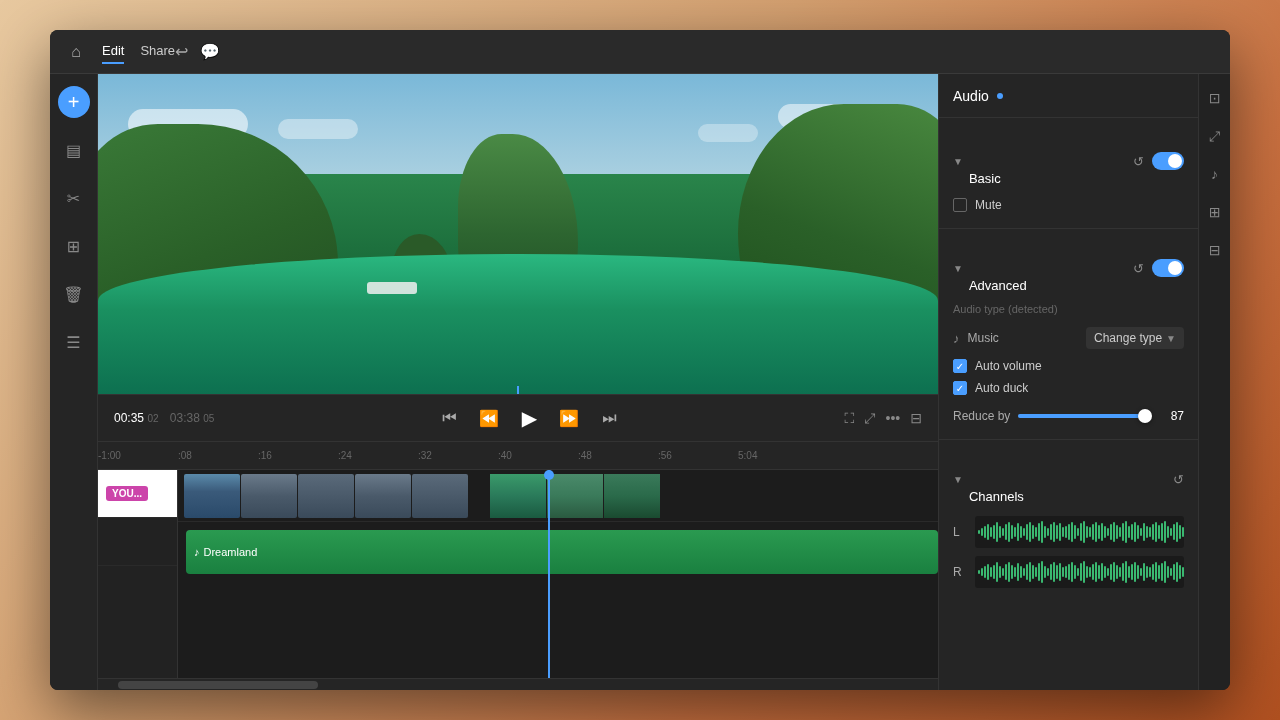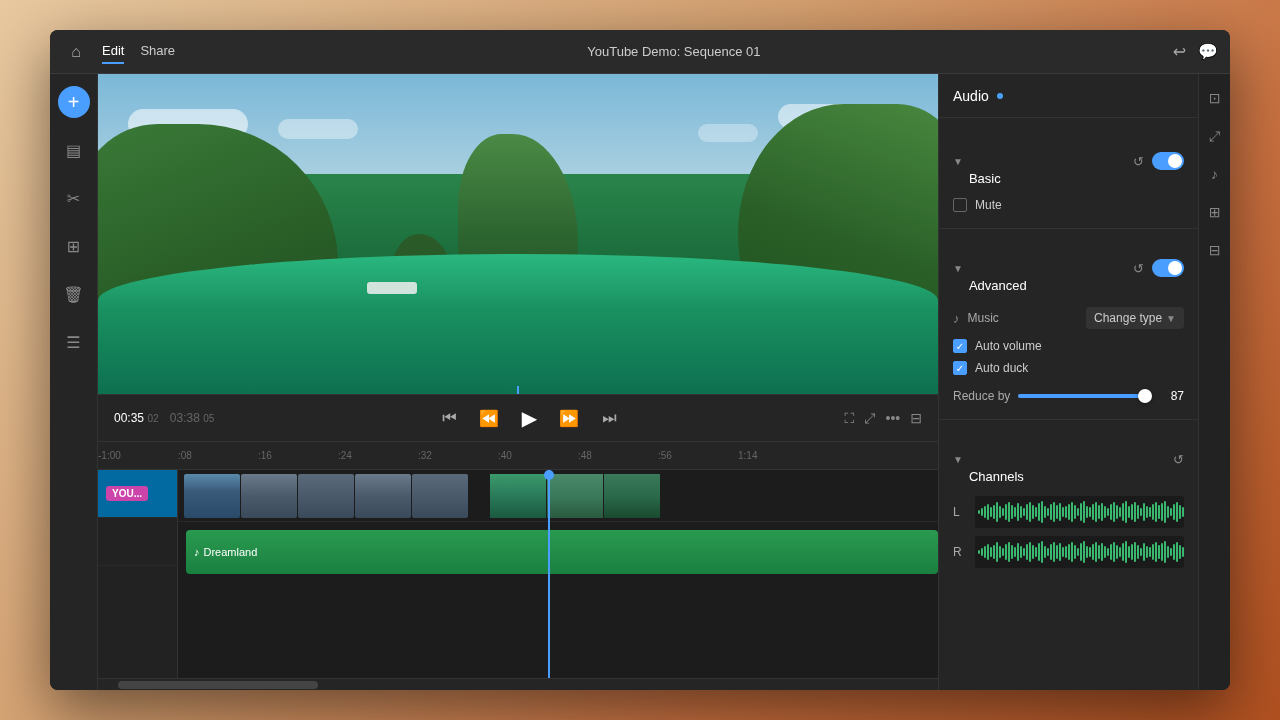--- a/index.html
+++ b/index.html
@@ -192,21 +192,21 @@
     .track-label {
       height: 48px;
       display: flex;
       align-items: center;
       padding: 0 8px;
       color: #888;
       font-size: 11px;
       border-bottom: 1px solid #2a2a2a;
     }
     .track-label.video-label {
-      background: #0369a1;
+      background: #ffffff;
     }
     .track-label-badge {
       background: #cc44aa;
       color: #fff;
       font-size: 10px;
       padding: 2px 6px;
       border-radius: 3px;
       font-weight: 600;
     }
     .tracks-container {
@@ -507,21 +507,20 @@
 <body>
 
 <div class="app-window">
 
   <div class="top-bar">
     <div class="top-bar-home">⌂</div>
     <div class="top-bar-nav">
       <span class="active">Edit</span>
       <span>Share</span>
     </div>
-    <div class="top-bar-title">YouTube Demo: Sequence 01</div>
     <div class="top-bar-actions">
       <span>↩</span>
       <span>💬</span>
     </div>
   </div>
 
   <div class="main-layout">
 
     <div class="left-sidebar">
       <div class="sidebar-icon add">+</div>
@@ -589,21 +588,21 @@
 
         <div class="timeline-ruler">
           <span class="ruler-mark" style="left:0px;">-1:00</span>
           <span class="ruler-mark" style="left:80px;">:08</span>
           <span class="ruler-mark" style="left:160px;">:16</span>
           <span class="ruler-mark" style="left:240px;">:24</span>
           <span class="ruler-mark" style="left:320px;">:32</span>
           <span class="ruler-mark" style="left:400px;">:40</span>
           <span class="ruler-mark" style="left:480px;">:48</span>
           <span class="ruler-mark" style="left:560px;">:56</span>
-          <span class="ruler-mark" style="left:640px;">1:14</span>
+          <span class="ruler-mark" style="left:640px;">5:04</span>
         </div>
 
         <div class="timeline-content">
 
           <div class="track-labels">
             <div class="track-label video-label">
               <span class="track-label-badge">YOU...</span>
             </div>
             <div class="track-label"></div>
           </div>
@@ -797,20 +796,21 @@
             <span class="section-chevron">▼</span>
             <span class="section-title">Advanced</span>
             <div class="section-actions">
               <span class="reset-icon">↺</span>
               <div class="toggle">
                 <div class="toggle-knob"></div>
               </div>
             </div>
           </div>
 
+          <div class="detected-label">Audio type (detected)</div>
 
           <div class="audio-type-row">
             <span class="audio-type-icon">♪</span>
             <span class="audio-type-label">Music</span>
             <div class="type-selector">
               <span>Change type</span>
               <span class="arrow">▼</span>
             </div>
           </div>
 

